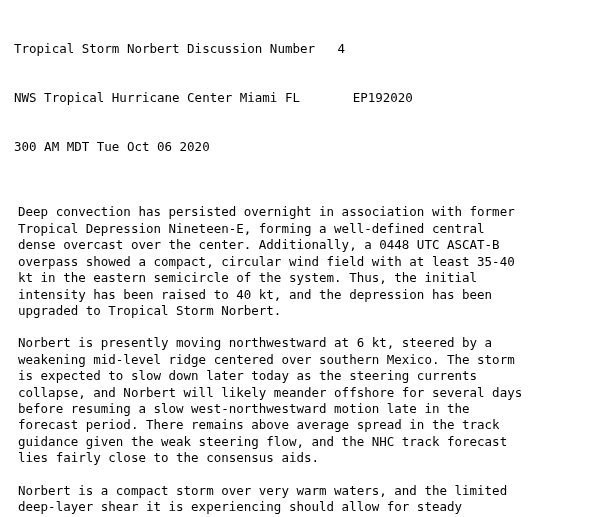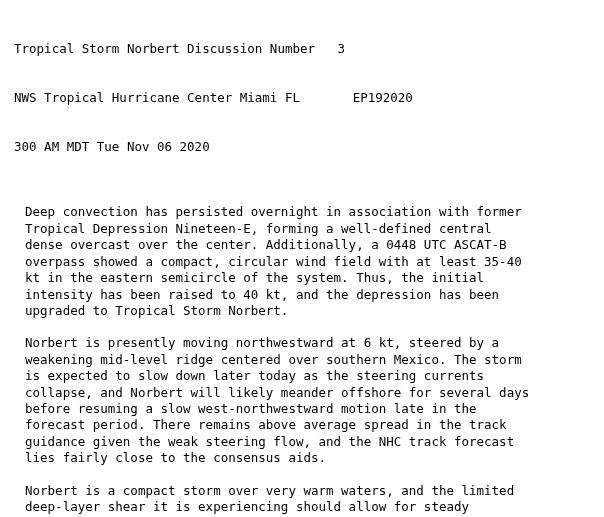--- a/index.html
+++ b/index.html
@@ -23,37 +23,37 @@
   }
   .header-block {
     white-space: pre;
     margin: 0 0 16px 0;
   }
   .header-line {
     white-space: pre;
     display: block;
   }
   .para {
-    margin: 0 0 16px 11px;
+    margin: 0 0 16px 4px;
     white-space: pre-wrap;
     word-break: normal;
   }
   .para:last-child {
     margin-bottom: 0;
   }
 </style>
 </head>
 <body>
 
 <div class="page">
 
   <div class="header-block">
-    <span class="header-line">Tropical Storm Norbert Discussion Number   3</span>
+    <span class="header-line">Tropical Storm Norbert Discussion Number   4</span>
     <span class="header-line">NWS Tropical Hurricane Center Miami FL       EP192020</span>
-    <span class="header-line">300 AM MDT Tue Nov 06 2020</span>
+    <span class="header-line">300 AM MDT Tue Oct 06 2020</span>
   </div>
 
   <p class="para">Deep convection has persisted overnight in association with former
 Tropical Depression Nineteen-E, forming a well-defined central
 dense overcast over the center. Additionally, a 0448 UTC ASCAT-B
 overpass showed a compact, circular wind field with at least 35-40
 kt in the eastern semicircle of the system. Thus, the initial
 intensity has been raised to 40 kt, and the depression has been
 upgraded to Tropical Storm Norbert.</p>
   <p class="para">Norbert is presently moving northwestward at 6 kt, steered by a

